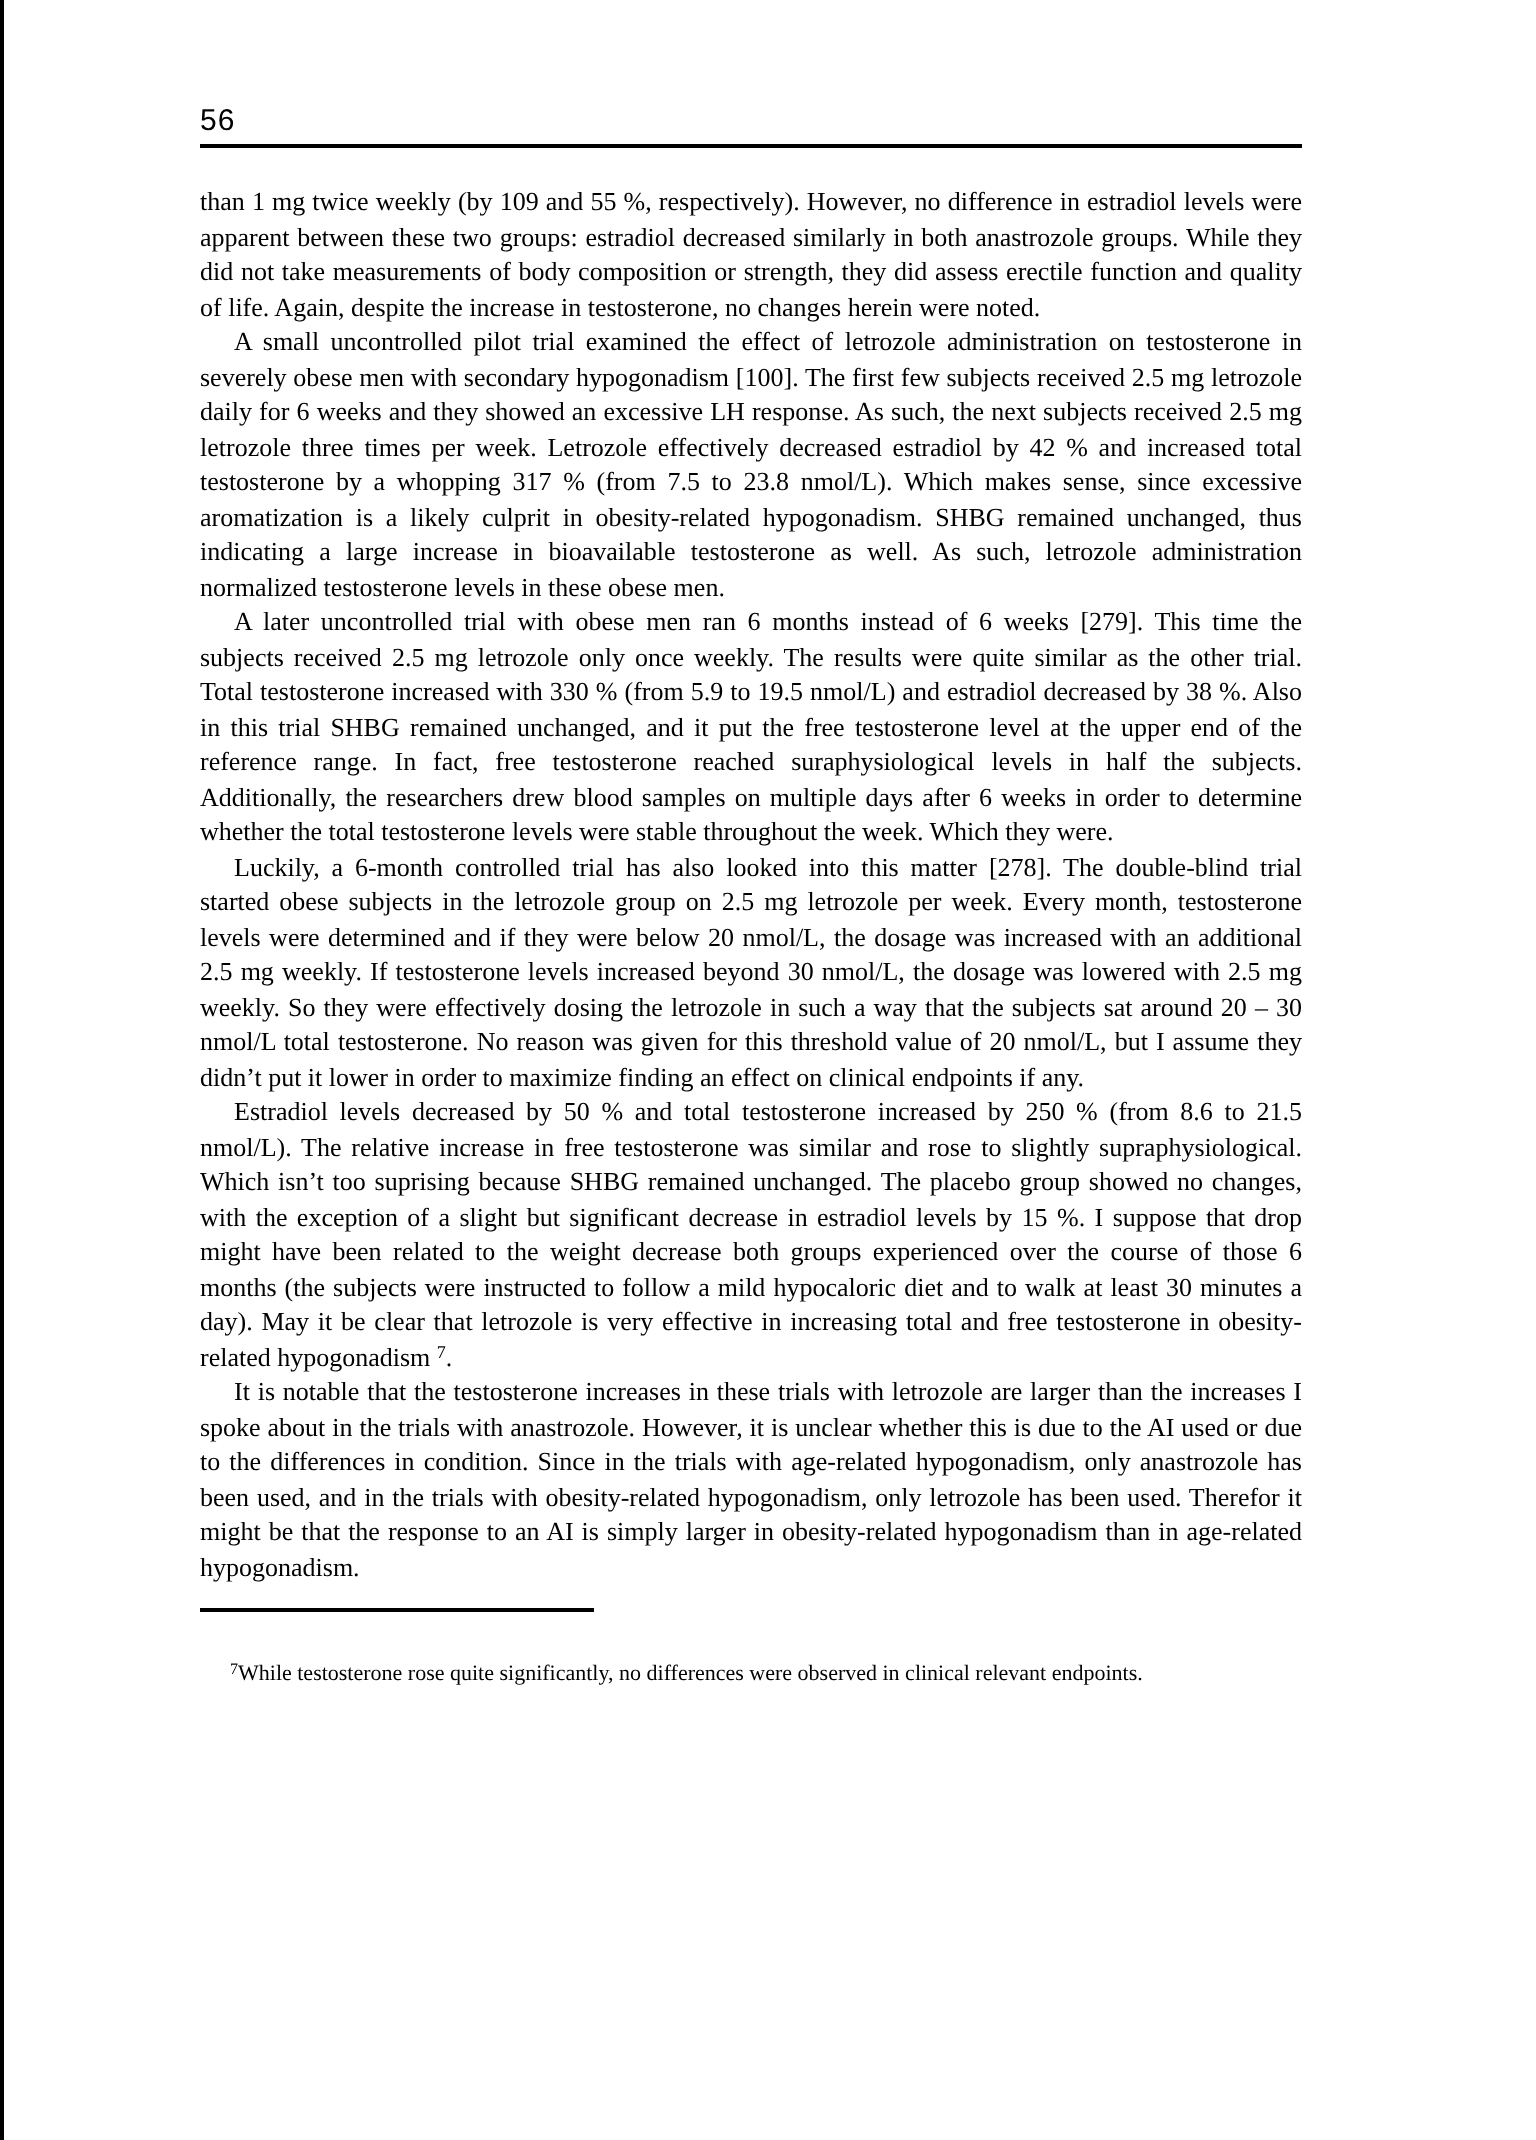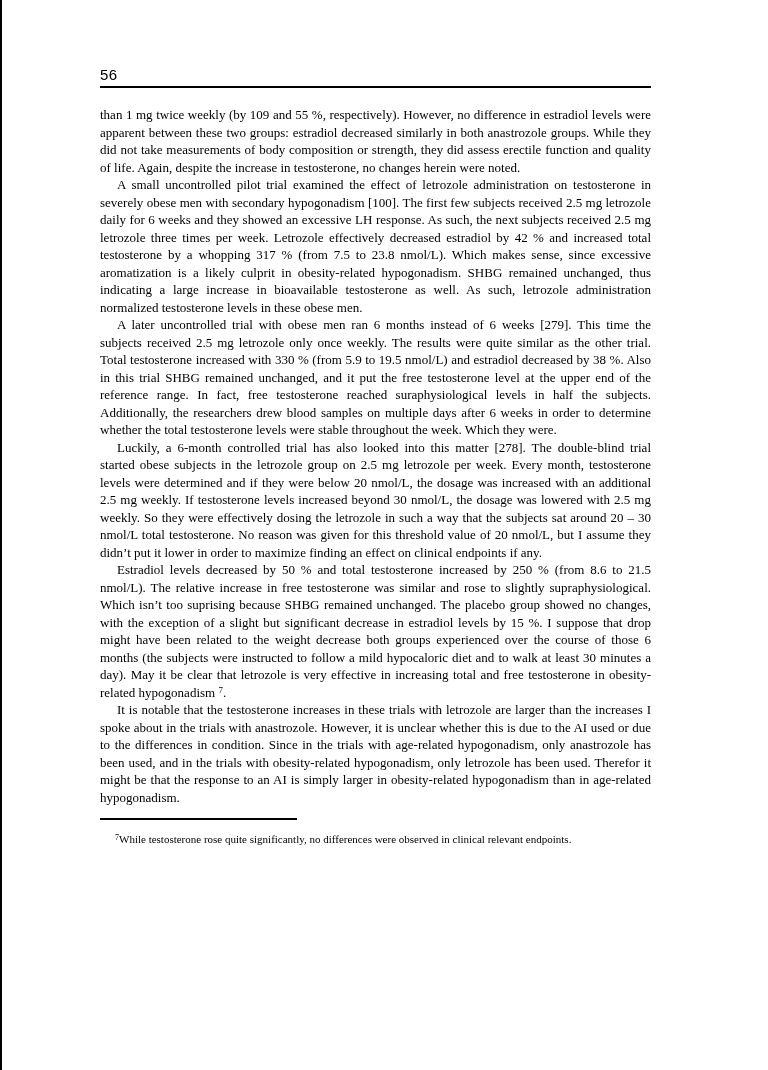--- a/index.html
+++ b/index.html
@@ -20,21 +20,21 @@
     position: absolute;
     left: 0;
     top: 0;
     width: 2px;
     height: 100%;
     background: #000000;
   }
   .content {
     position: absolute;
     left: 100px;
-    top: 66px;
+    top: 52px;
     width: 551px;
   }
   .page-header {
     display: flex;
     justify-content: space-between;
     align-items: baseline;
     font-family: "Liberation Sans", sans-serif;
     font-size: 15px;
     line-height: 17px;
   }
@@ -70,21 +70,21 @@
     line-height: 0;
     vertical-align: 4px;
   }
   .footnote-rule {
     margin-top: 12px;
     width: 197px;
     height: 1.5px;
     background: #000000;
   }
   .footnote {
-    margin-top: 12px;
+    margin-top: 24px;
     font-size: 11px;
     line-height: 14px;
     text-indent: 15px;
     text-align: justify;
   }
   .footnote sup {
     font-size: 8px;
     line-height: 0;
     vertical-align: 3px;
   }

